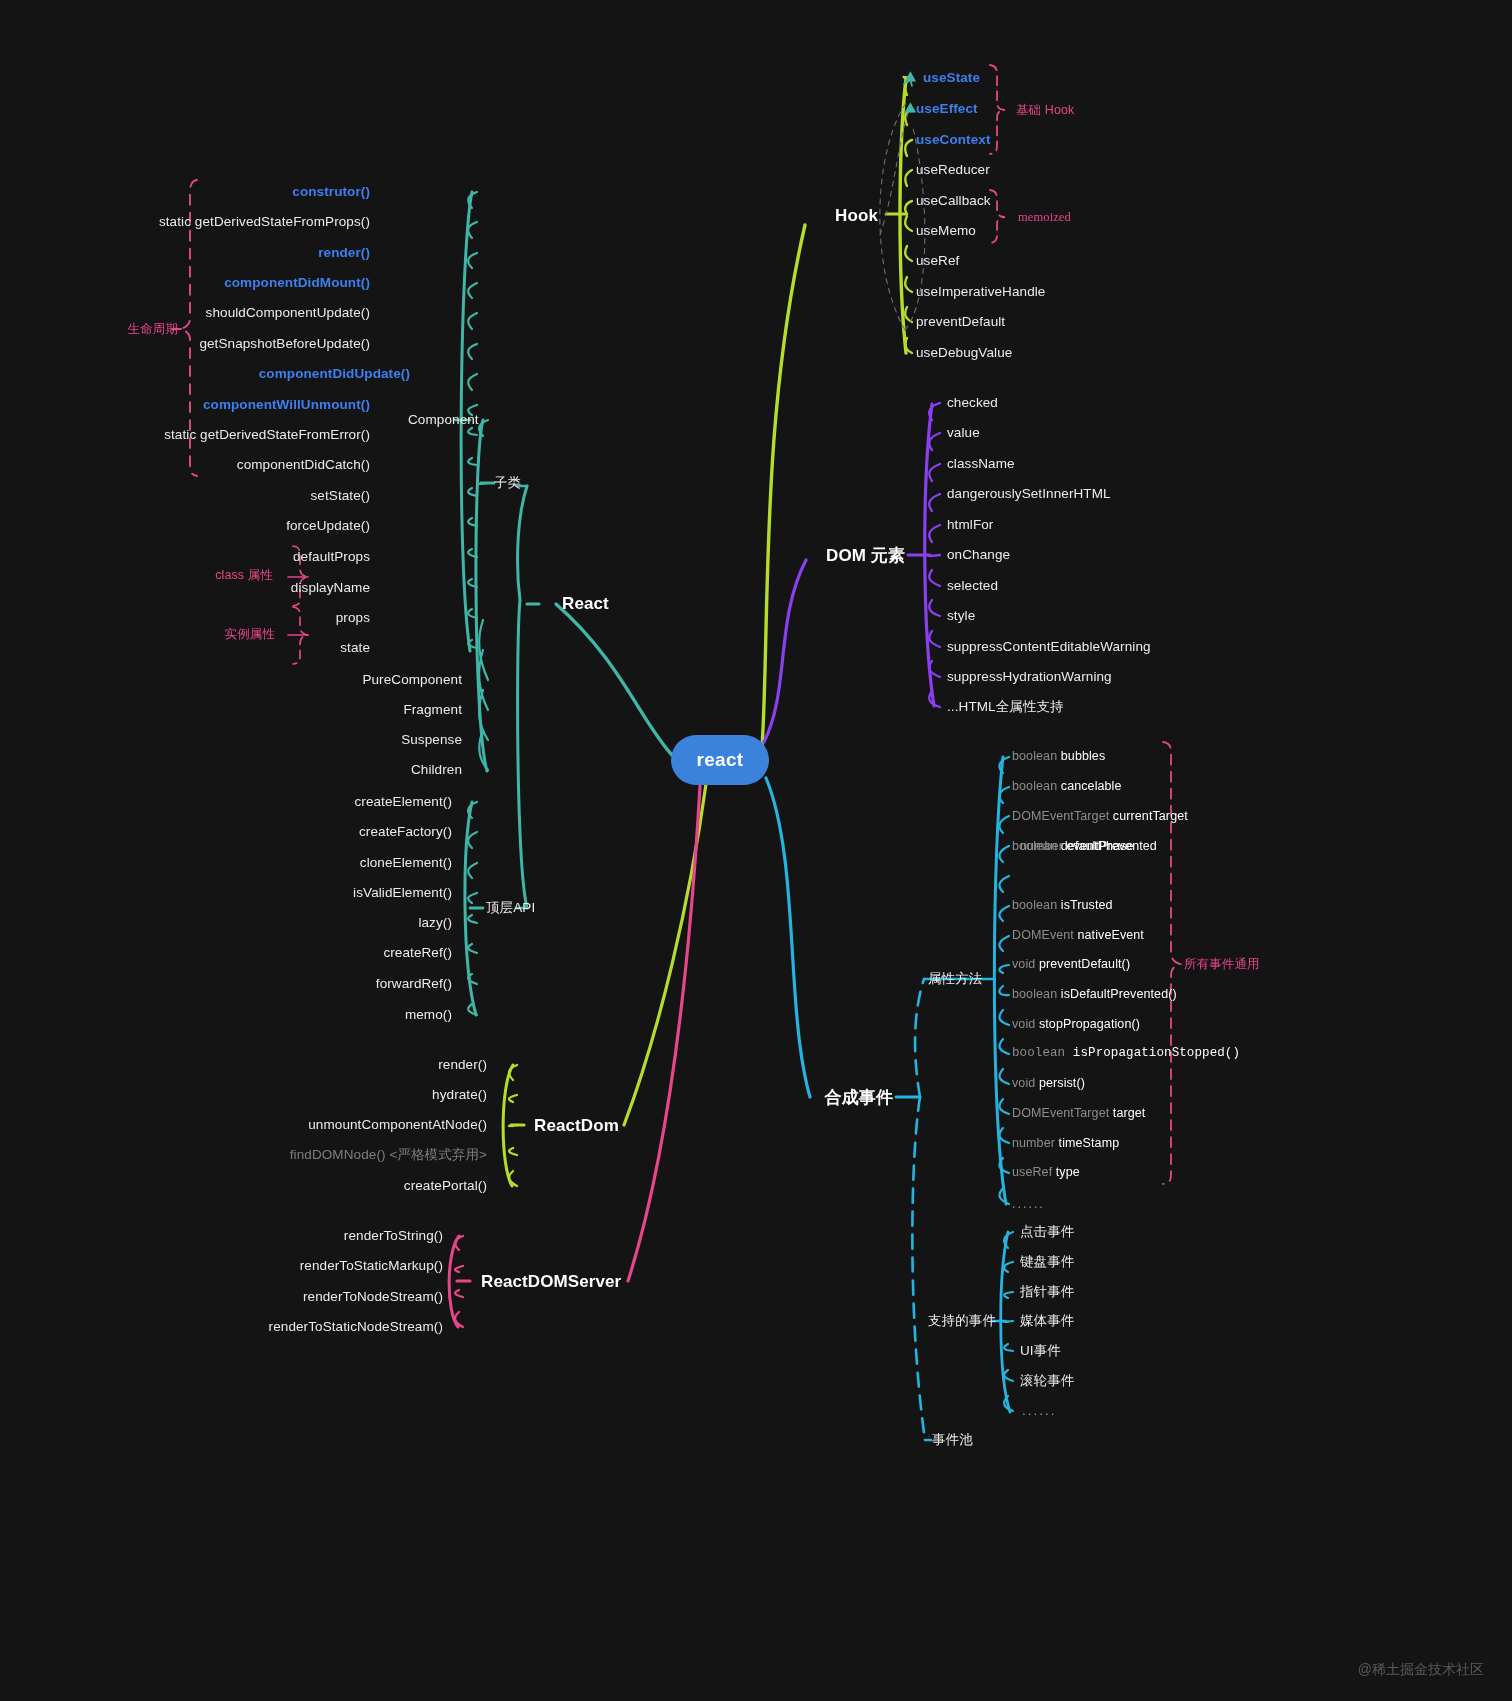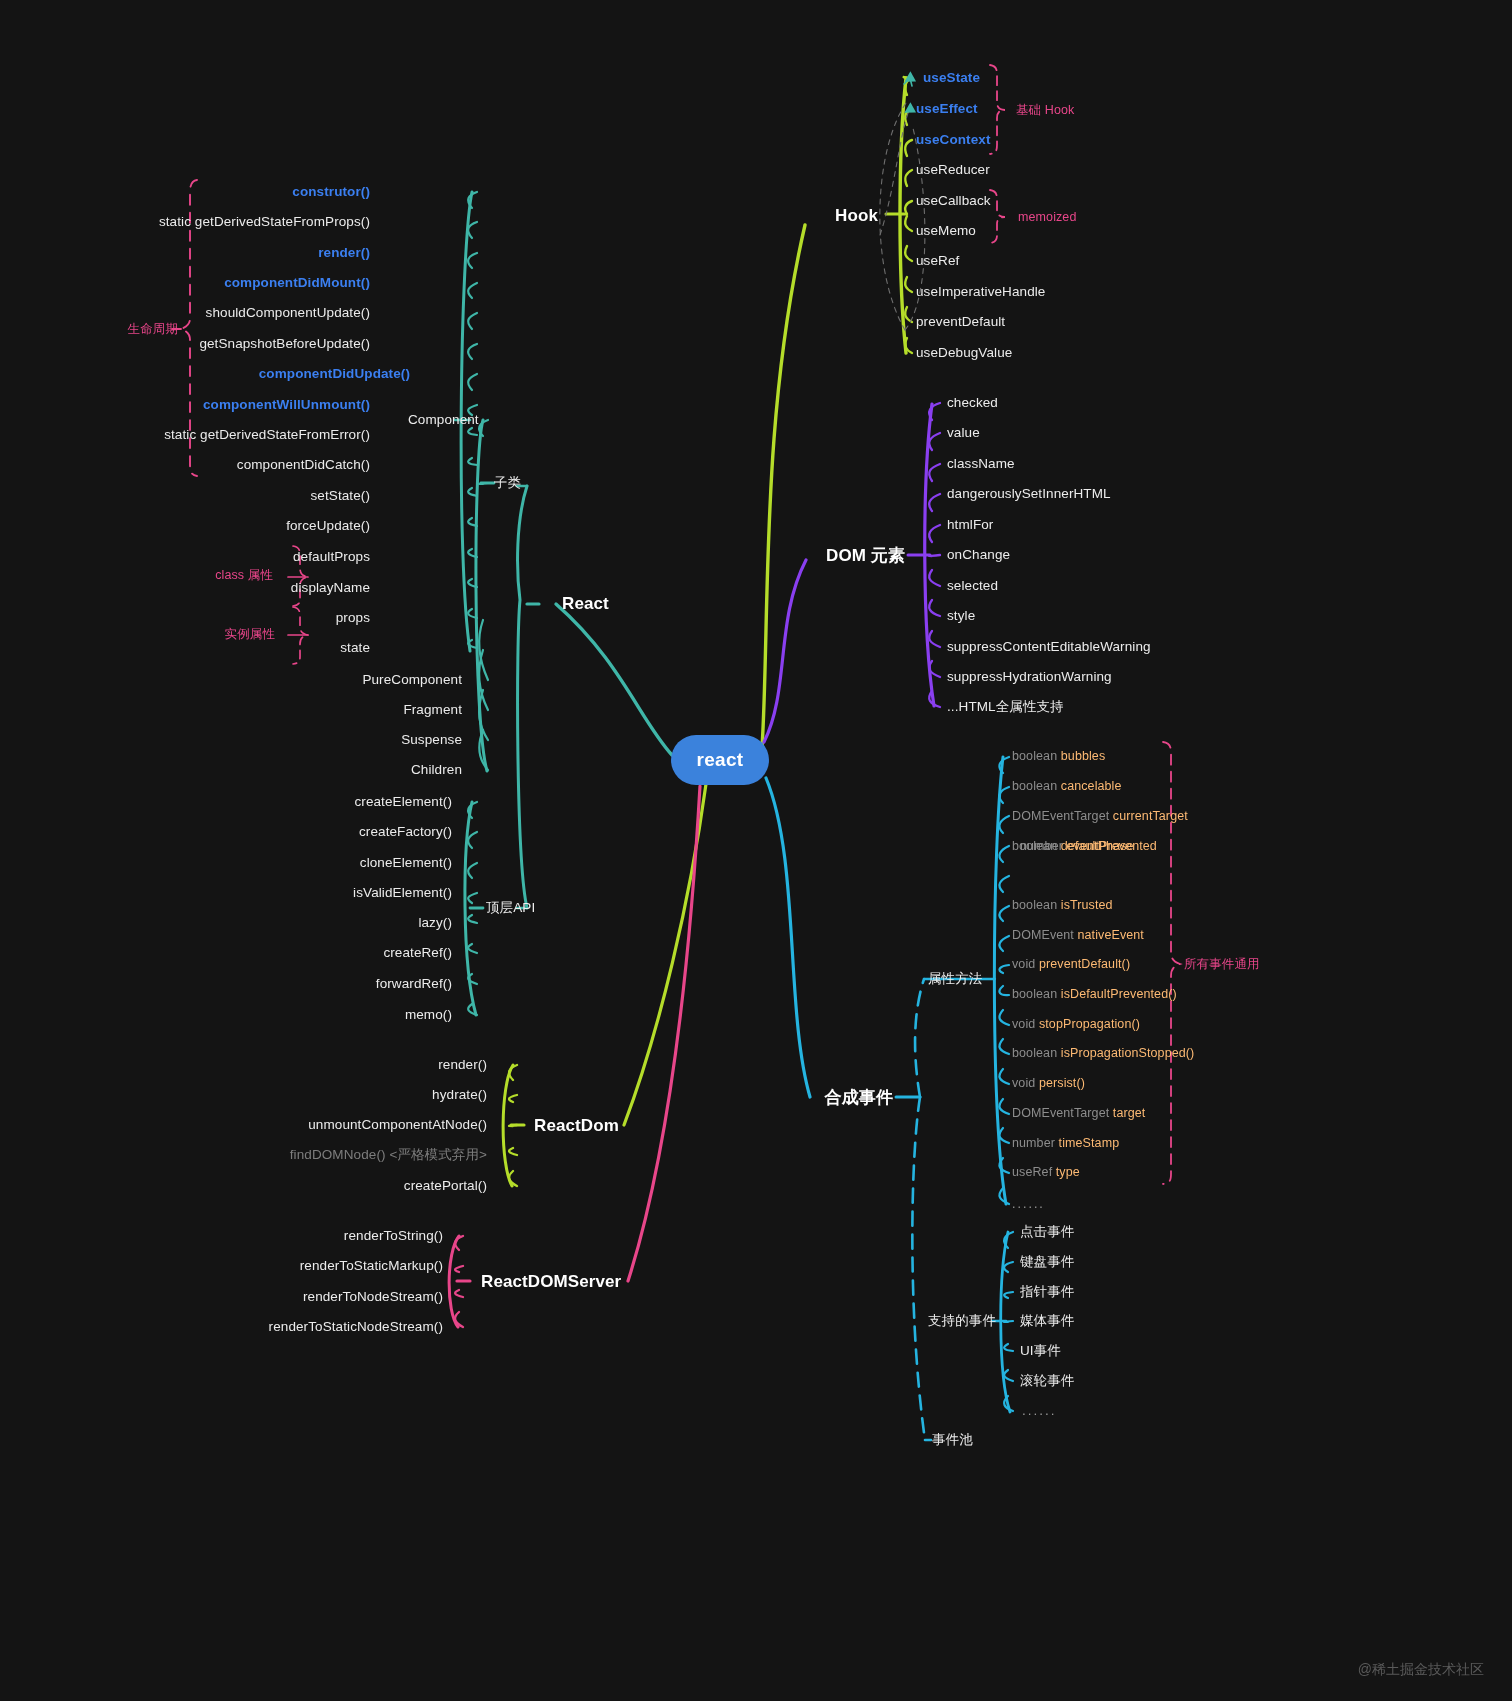--- a/index.html
+++ b/index.html
@@ -14,21 +14,21 @@
 
   .node{position:absolute;white-space:nowrap;font-size:13.5px;letter-spacing:.1px;line-height:1;}
   .n-r{transform:translate(-100%,-50%);}   
   .n-l{transform:translate(0,-50%);}
 
   .white{color:#ececec;}
   .blue{color:#3b7ff0;font-weight:bold;}
   .pink{color:#e8468a;font-size:12.5px;}
   .muted{color:#7d7d7d;}
   .typ{color:#8d8d8d;}
-  .nm{color:#fdba74;margin-top:48px;}
+  .nm{color:#ffffff;margin-top:48px;}
   .small{font-size:12.5px;}
   .dots{color:#9a9a9a;letter-spacing:2px;}
 
   .cat{font-weight:bold;font-size:17px;color:#ffffff;}
   .cat.cn{font-size:17px;}
   .sub{font-size:13.5px;color:#ededed;}
 
   #root{
     position:absolute;left:671px;top:735px;width:98px;height:50px;
     background:#3b82dc;border-radius:25px;color:#fff;
@@ -225,21 +225,21 @@
   <div class="node n-l blue" style="left:916px;top:140px;"><span>useContext</span></div>
   <div class="node n-l white" style="left:916px;top:170px;"><span>useReducer</span></div>
   <div class="node n-l white" style="left:916px;top:201px;"><span>useCallback</span></div>
   <div class="node n-l white" style="left:916px;top:231px;"><span>useMemo</span></div>
   <div class="node n-l white" style="left:916px;top:261px;"><span>useRef</span></div>
   <div class="node n-l white" style="left:916px;top:292px;"><span>useImperativeHandle</span></div>
   <div class="node n-l white" style="left:916px;top:322px;"><span>preventDefault</span></div>
   <div class="node n-l white" style="left:916px;top:353px;"><span>useDebugValue</span></div>
 
   <div class="node n-l pink" style="left:1016px;top:110px;"><span>基础 Hook</span></div>
-  <div class="node n-l pink" style="left:1018px;top:217px;"><span>memoized</span></div>
+  <div class="node n-l pink" style="left:1018px;top:217px;font-family:Liberation Serif, serif;"><span>memoized</span></div>
 
   <div class="node n-r cat cn" style="left:905px;top:555px;">
     <span>DOM 元素</span>
   </div>
   <div class="node n-l white" style="left:947px;top:403px;"><span>checked</span></div>
   <div class="node n-l white" style="left:947px;top:433px;"><span>value</span></div>
   <div class="node n-l white" style="left:947px;top:464px;"><span>className</span></div>
   <div class="node n-l white" style="left:947px;top:494px;"><span>dangerouslySetInnerHTML</span></div>
   <div class="node n-l white" style="left:947px;top:525px;"><span>htmlFor</span></div>
   <div class="node n-l white" style="left:947px;top:555px;"><span>onChange</span></div>
@@ -259,21 +259,21 @@
   <div class="node n-l small" style="left:1012px;top:756px;"><span class="typ">boolean</span> <span class="nm">bubbles</span></div>
   <div class="node n-l small" style="left:1012px;top:786px;"><span class="typ">boolean</span> <span class="nm">cancelable</span></div>
   <div class="node n-l small" style="left:1012px;top:816px;"><span class="typ">DOMEventTarget</span> <span class="nm">currentTarget</span></div>
   <div class="node n-l small" style="left:1012px;top:846px;"><span class="typ">boolean</span> <span class="nm">defaultPrevented</span></div>
   <div class="node n-l small" style="left:1012px;top:846px;padding-left:8px;"><span class="typ">number</span> <span class="nm">eventPhase</span></div>
   <div class="node n-l small" style="left:1012px;top:905px;"><span class="typ">boolean</span> <span class="nm">isTrusted</span></div>
   <div class="node n-l small" style="left:1012px;top:935px;"><span class="typ">DOMEvent</span> <span class="nm">nativeEvent</span></div>
   <div class="node n-l small" style="left:1012px;top:964px;"><span class="typ">void</span> <span class="nm">preventDefault()</span></div>
   <div class="node n-l small" style="left:1012px;top:994px;"><span class="typ">boolean</span> <span class="nm">isDefaultPrevented()</span></div>
   <div class="node n-l small" style="left:1012px;top:1024px;"><span class="typ">void</span> <span class="nm">stopPropagation()</span></div>
-  <div class="node n-l small" style="left:1012px;top:1053px;"><span class="typ">boolean</span> <span class="nm">isPropagationStopped()</span></div>
+  <div class="node n-l small" style="left:1012px;top:1053px;font-family:Liberation Mono, monospace;"><span class="typ">boolean</span> <span class="nm">isPropagationStopped()</span></div>
   <div class="node n-l small" style="left:1012px;top:1083px;"><span class="typ">void</span> <span class="nm">persist()</span></div>
   <div class="node n-l small" style="left:1012px;top:1113px;"><span class="typ">DOMEventTarget</span> <span class="nm">target</span></div>
   <div class="node n-l small" style="left:1012px;top:1143px;"><span class="typ">number</span> <span class="nm">timeStamp</span></div>
   <div class="node n-l small" style="left:1012px;top:1172px;"><span class="typ">useRef</span> <span class="nm">type</span></div>
   <div class="node n-l small dots" style="left:1012px;top:1204px;"><span>......</span></div>
 
   <div class="node n-l pink" style="left:1184px;top:964px;"><span>所有事件通用</span></div>
 
   <div class="node n-l white" style="left:1020px;top:1232px;"><span>点击事件</span></div>
   <div class="node n-l white" style="left:1020px;top:1262px;"><span>键盘事件</span></div>

